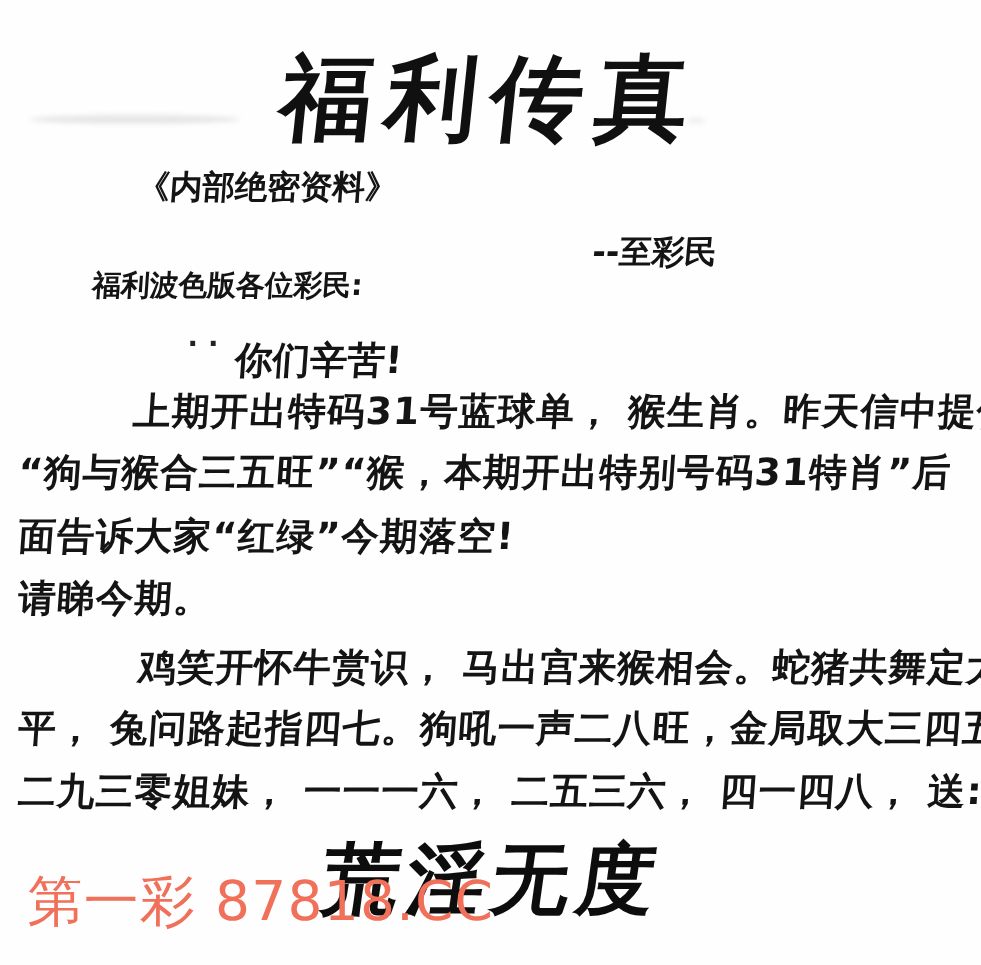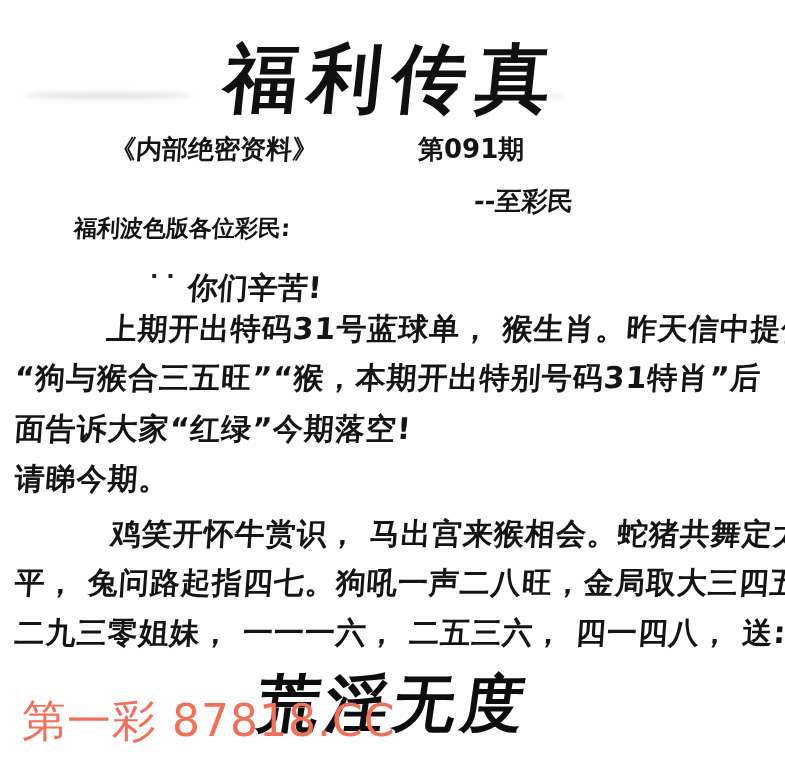--- a/index.html
+++ b/index.html
@@ -108,21 +108,20 @@
 <body>
 
 <div id="fax" style="background: rgb(254, 254, 254); color: rgb(20, 20, 20);">
 
   <div class="abs title">福利传真</div>
 
   <div class="smudge smudge-1"></div>
   <div class="smudge smudge-2"></div>
 
   <div class="abs meta-row source-label">《内部绝密资料》</div>
-  <div class="abs meta-row issue">第091期</div>
 
   <div class="abs dedication">--至彩民</div>
 
   <div class="abs salutation">福利波色版各位彩民:</div>
 
   <div class="abs dots">..</div>
   <div class="abs greeting">你们辛苦!</div>
 
   <div class="abs bodyline p1-l1">上期开出特码31号蓝球单， 猴生肖。昨天信中提供</div>
   <div class="abs bodyline p1-l2">“狗与猴合三五旺”“猴，本期开出特别号码31特肖”后</div>

